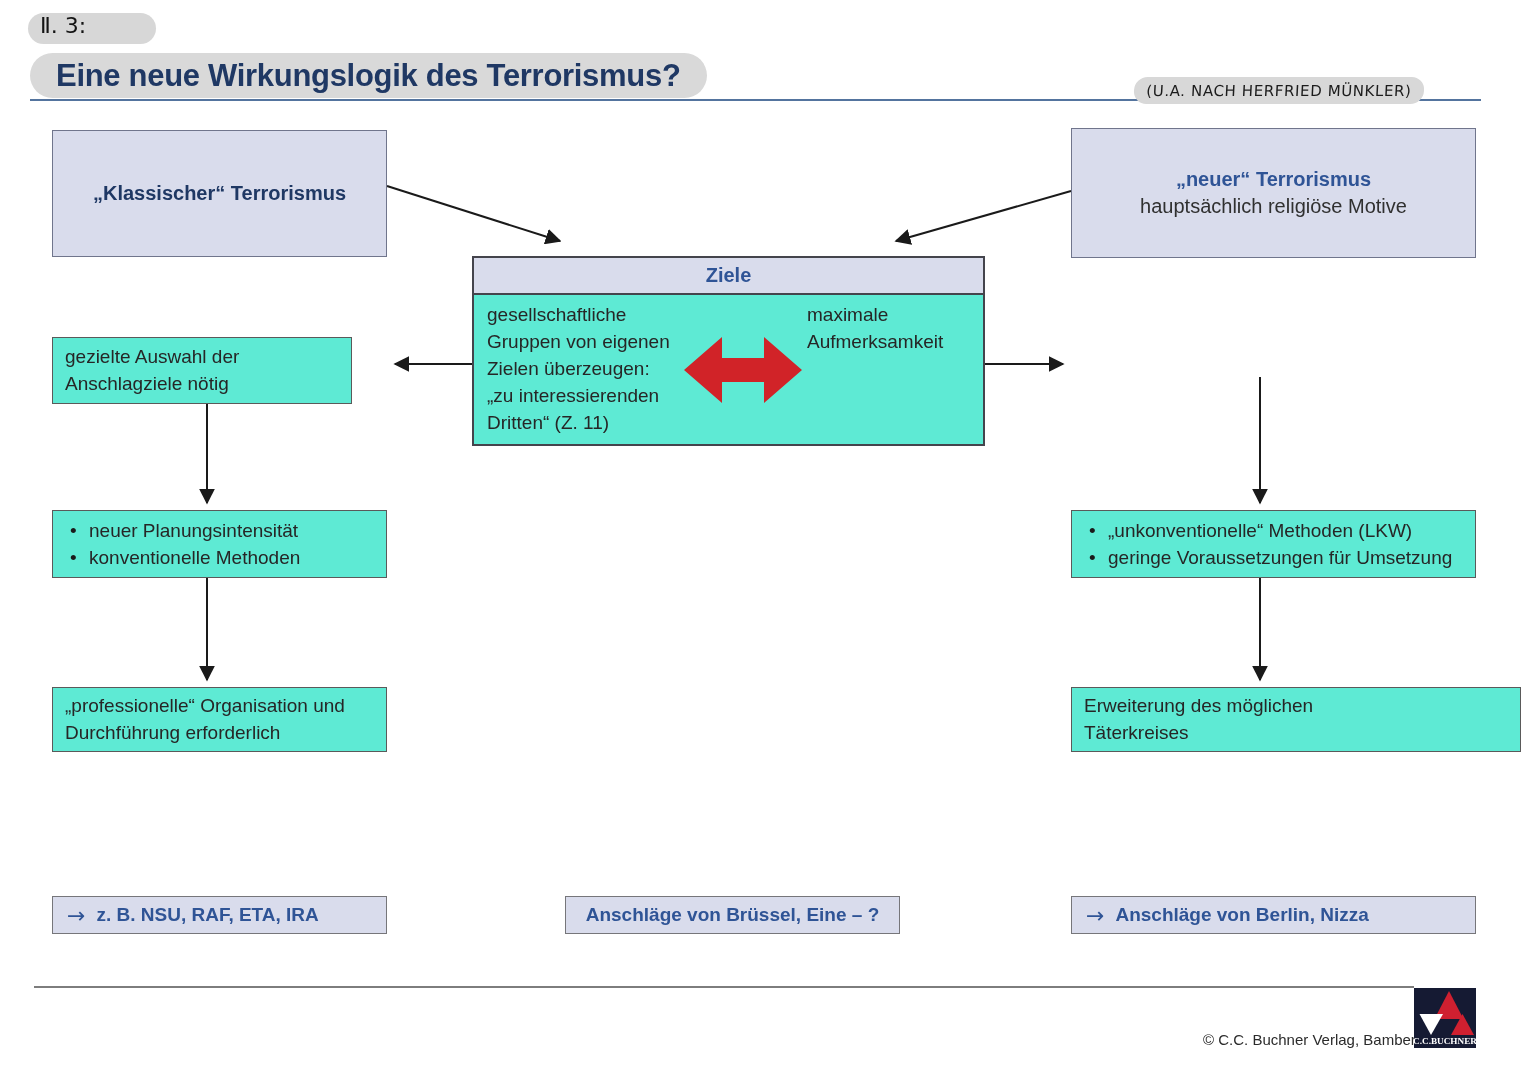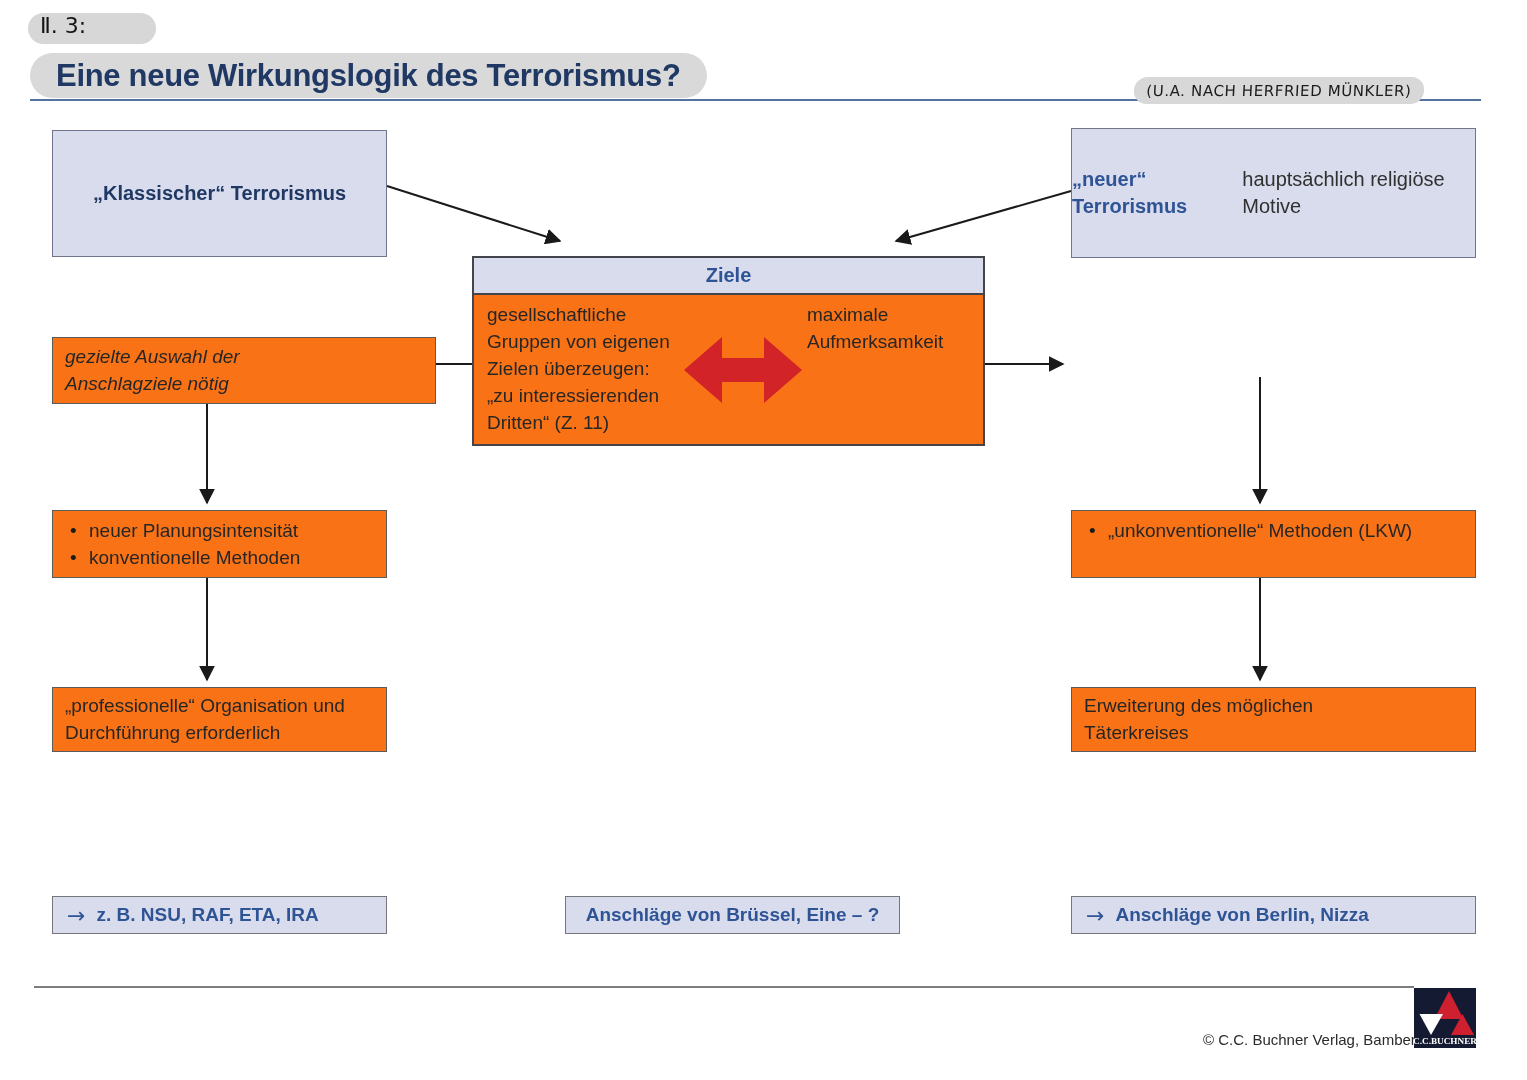--- a/index.html
+++ b/index.html
@@ -17,45 +17,45 @@
     font-size:22px;color:#141414;}
   .title-pill{position:absolute;left:30px;top:53px;height:45px;padding:0 26px;background:#d9d9d9;
     border-radius:23px;display:inline-flex;align-items:center;font-size:31px;font-weight:bold;
     color:var(--title-blue);letter-spacing:-0.3px;white-space:nowrap;}
   .title-rule{position:absolute;left:30px;top:99px;width:1451px;border-top:2px solid var(--rule-blue);}
   .attr-pill{position:absolute;left:1134px;top:77px;width:290px;height:27px;background:#d8d8d8;
     border-radius:13px;display:flex;align-items:center;justify-content:center;
     font-family:"DejaVu Sans",sans-serif;font-size:15px;color:#1c1c1c;letter-spacing:0.6px;
     transform:skewX(-3deg);white-space:nowrap;}
 
-  .box{position:absolute;border:1.5px solid #5a5a5a;background:#f97316;font-size:19px;color:var(--text-dark);
+  .box{position:absolute;border:1.5px solid #5a5a5a;background:#5eead4;font-size:19px;color:var(--text-dark);
     line-height:27px;}
   .lav{background:var(--box-fill);border-color:#70758c;}
 
   .box-klassisch{left:52px;top:130px;width:335px;height:127px;display:flex;align-items:center;
     justify-content:center;font-weight:bold;font-size:20px;color:var(--title-blue);}
-  .box-neuer{left:1071px;top:128px;width:405px;height:130px;display:flex;flex-direction:row;
+  .box-neuer{left:1071px;top:128px;width:405px;height:130px;display:flex;flex-direction:column;
     align-items:center;justify-content:center;font-size:20px;}
   .box-neuer .t1{font-weight:bold;color:var(--mid-blue);}
   .box-neuer .t2{color:#303030;}
 
   .box-ziele{left:472px;top:256px;width:513px;height:190px;border:2px solid #44444c;}
   .ziele-header{height:37px;background:var(--box-fill);border-bottom:2px solid #44444c;display:flex;
     align-items:center;justify-content:center;font-weight:bold;font-size:20px;color:var(--mid-blue);}
   .ziele-body{position:relative;height:149px;}
   .ziele-left{position:absolute;left:13px;top:6px;}
   .ziele-right{position:absolute;left:333px;top:6px;}
   .red-arrow{position:absolute;left:209px;top:42px;width:120px;height:66px;}
 
-  .box-left-mid{left:52px;top:337px;width:384px;height:67px;padding:5px 12px;font-style:italic;}
+  .box-left-mid{left:52px;top:337px;width:300px;height:67px;padding:5px 12px;}
   .box-right-mid{left:1071px;top:337px;width:405px;height:40px;padding:5px 12px;}
   .box-left-bullets{left:52px;top:510px;width:335px;height:68px;padding:6px 10px;}
   .box-right-bullets{left:1071px;top:510px;width:405px;height:68px;padding:6px 10px;}
   .box-left-bottom{left:52px;top:687px;width:335px;height:65px;padding:4px 12px;}
-  .box-right-bottom{left:1071px;top:687px;width:405px;height:65px;padding:4px 12px;}
+  .box-right-bottom{left:1071px;top:687px;width:450px;height:65px;padding:4px 12px;}
 
   ul.bullets{list-style:none;}
   ul.bullets li{position:relative;padding-left:26px;}
   ul.bullets li::before{content:"\2022";position:absolute;left:7px;top:0;font-size:19px;color:#1a1a1a;}
 
   .example{position:absolute;top:896px;height:38px;background:var(--box-fill);border:1.5px solid #76767a;
     display:flex;align-items:center;font-weight:bold;font-size:19px;color:var(--mid-blue);}
   .ex-left{left:52px;width:335px;padding-left:14px;gap:11px;}
   .ex-center{left:565px;width:335px;justify-content:center;}
   .ex-right{left:1071px;width:405px;padding-left:14px;gap:11px;}
@@ -146,20 +146,21 @@
 
   <div class="box box-left-bottom">
     <div>„professionelle“ Organisation und</div>
     <div>Durchführung erforderlich</div>
   </div>
 
 
   <div class="box box-right-bullets">
     <ul class="bullets">
       <li>„unkonventionelle“ Methoden (LKW)</li>
+      <li>geringe Voraussetzungen für Umsetzung</li>
     </ul>
   </div>
 
   <div class="box box-right-bottom">
     <div>Erweiterung des möglichen</div>
     <div>Täterkreises</div>
   </div>
 
   <div class="example ex-left">
     <span class="ex-arrow">→</span>

